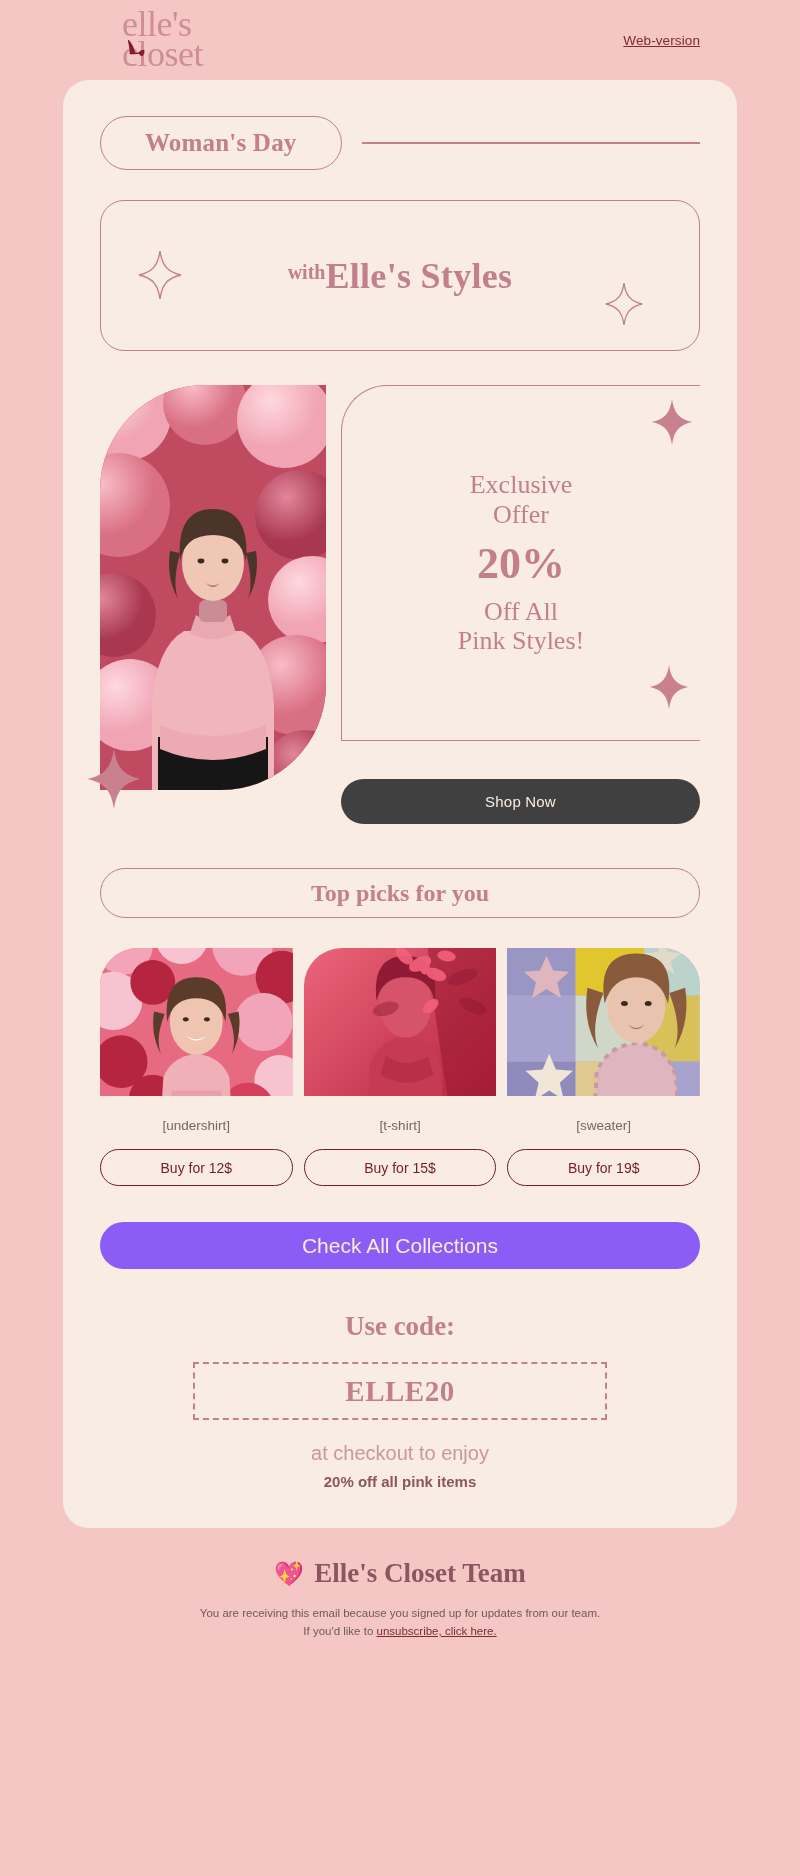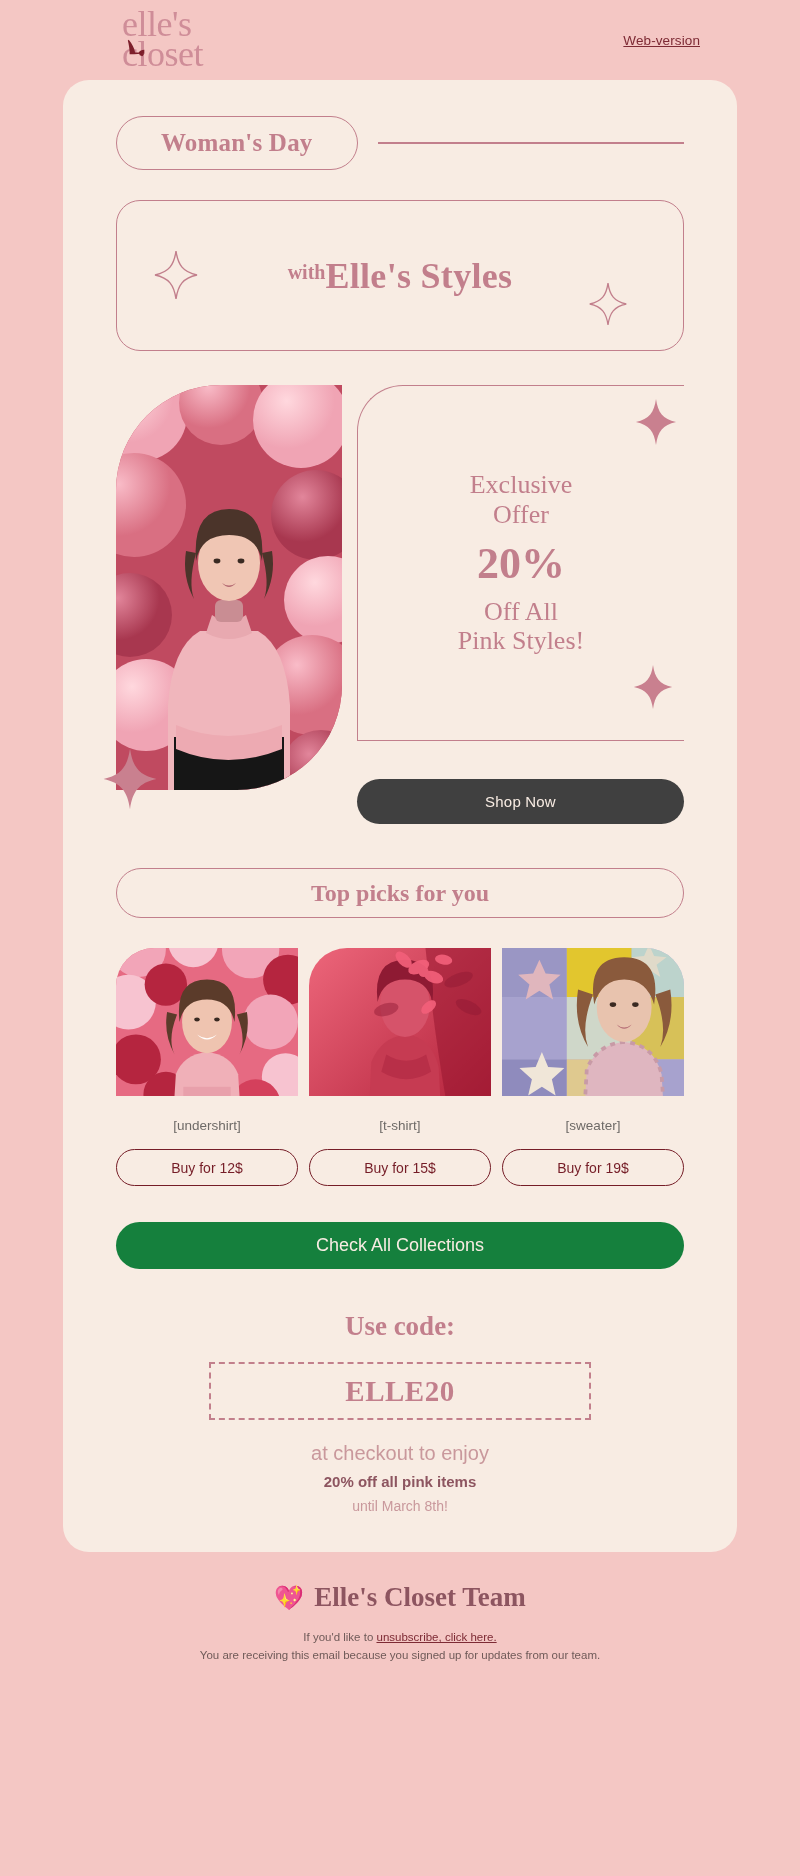--- a/index.html
+++ b/index.html
@@ -48,21 +48,21 @@
     text-decoration: underline;
     font-family: "Liberation Sans", sans-serif;
     letter-spacing: 0.1px;
   }
 
   
   .card {
     margin: 0 63px;
     background: #f8ece3;
     border-radius: 26px;
-    padding: 36px 16px 38px;
+    padding: 36px 0 38px;
   }
 
   
   .row-pill {
     display: flex;
     align-items: center;
     padding: 0 37px;
     margin-bottom: 30px;
   }
   .pill-womans {
@@ -225,26 +225,26 @@
     font-family: "Liberation Sans", sans-serif;
     font-size: 14px;
     height: 37px;
     cursor: pointer;
   }
 
   .btn-collections {
     display: block;
     margin: 36px 37px 0;
     width: calc(100% - 74px);
-    background: #15803d;
+    background: #8b5cf6;
     border: none;
     border-radius: 30px;
     color: #f8ece3;
     font-family: "Liberation Sans", sans-serif;
-    font-size: 18px;
+    font-size: 21px;
     height: 47px;
     cursor: pointer;
   }
 
   
   .promo { text-align: center; margin-top: 42px; padding: 0 37px; }
   .promo-title {
     font-family: "Liberation Serif", serif;
     font-weight: bold;
     font-size: 27px;
@@ -514,30 +514,29 @@
 
     <button class="btn-collections">Check All Collections</button>
 
     <div class="promo">
       <div class="promo-title">Use code:</div>
       <div class="promo-code-box">
         <span class="promo-code">ELLE20</span>
       </div>
       <div class="promo-sub1">at checkout to enjoy</div>
       <div class="promo-sub2">20% off all pink items</div>
-      <div class="promo-sub3">until March 8th!</div>
     </div>
   </div>
 
   <div class="footer">
     <div class="footer-team">
       <span class="heart">💖</span>
       <span>Elle's Closet Team</span>
     </div>
     <div class="footer-fine">
+      <div>You are receiving this email because you signed up for updates from our team.</div>
       <div>
         <span>If you'd like to </span><a href="#">unsubscribe, click here.</a>
       </div>
-      <div>You are receiving this email because you signed up for updates from our team.</div>
     </div>
   </div>
 
 </div>
 
 </body></html>

